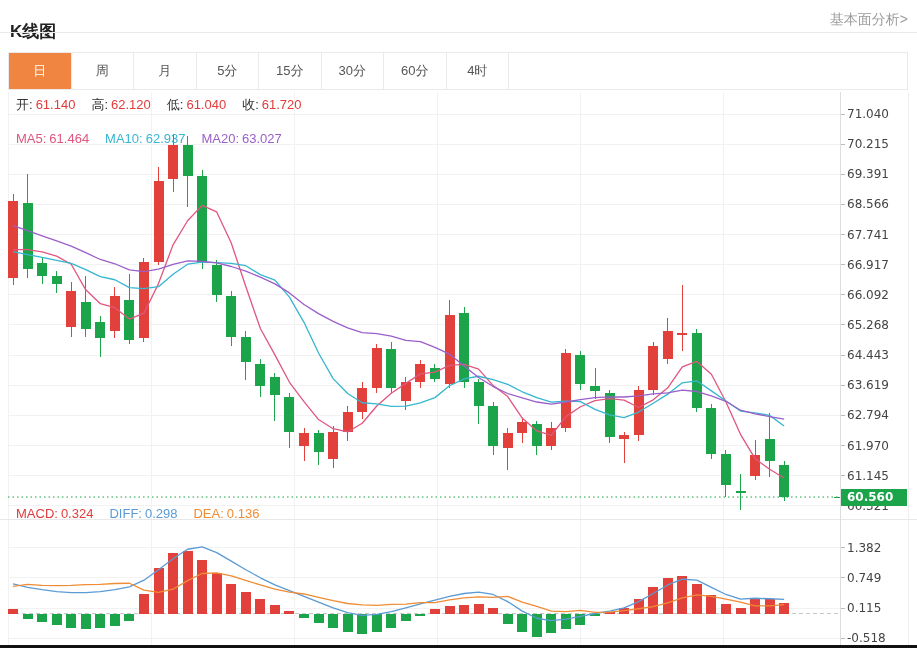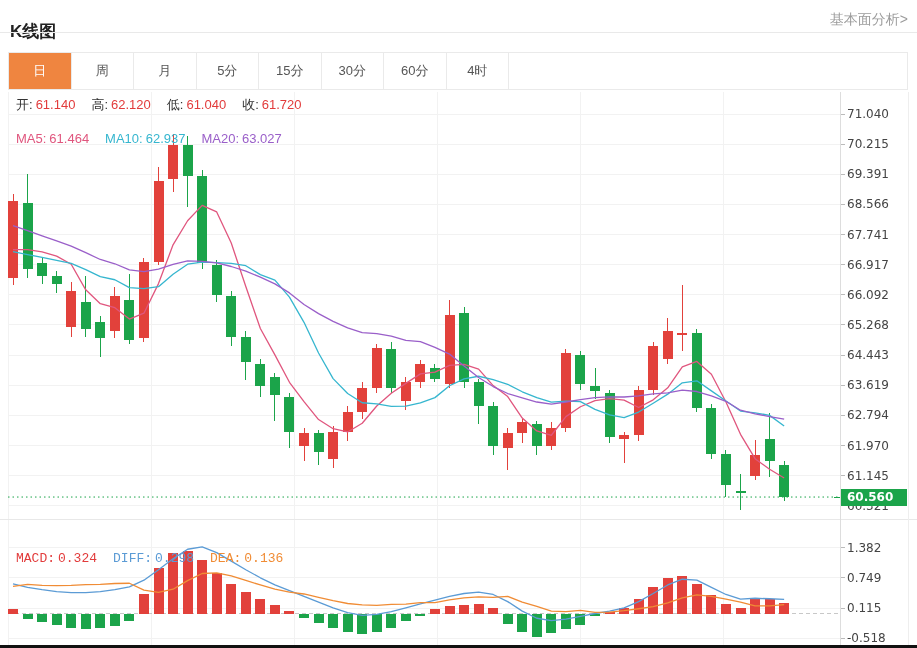--- a/index.html
+++ b/index.html
@@ -15,21 +15,21 @@
        cursor:pointer;background:#fff;}
   .tab.active{color:#fff;}
   .tab-filler{flex:1;}
   #chart{position:absolute;top:0;left:0;}
   svg text{font-family:"DejaVu Sans","Liberation Sans",sans-serif;font-size:12px;}
   .readout{position:absolute;left:16px;font-size:13px;white-space:nowrap;z-index:3;}
   .readout .pair{margin-right:16px;}
   .readout .val{margin-left:3px;}
   #ohlc-row{top:96px;}
   #ma-row{top:131px;}
-  #macd-row{top:551px;font-family:Liberation Mono, monospace;}
+  #macd-row{top:506px;}
 </style>
 </head>
 <body>
 
 <svg id="chart" width="917" height="648">
     <line x1="151" y1="92" x2="151" y2="645" stroke="#f2f2f2" stroke-width="1" shape-rendering="crispEdges"></line>
     <line x1="294" y1="92" x2="294" y2="645" stroke="#f2f2f2" stroke-width="1" shape-rendering="crispEdges"></line>
     <line x1="437" y1="92" x2="437" y2="645" stroke="#f2f2f2" stroke-width="1" shape-rendering="crispEdges"></line>
     <line x1="580" y1="92" x2="580" y2="645" stroke="#f2f2f2" stroke-width="1" shape-rendering="crispEdges"></line>
     <line x1="723" y1="92" x2="723" y2="645" stroke="#f2f2f2" stroke-width="1" shape-rendering="crispEdges"></line>

